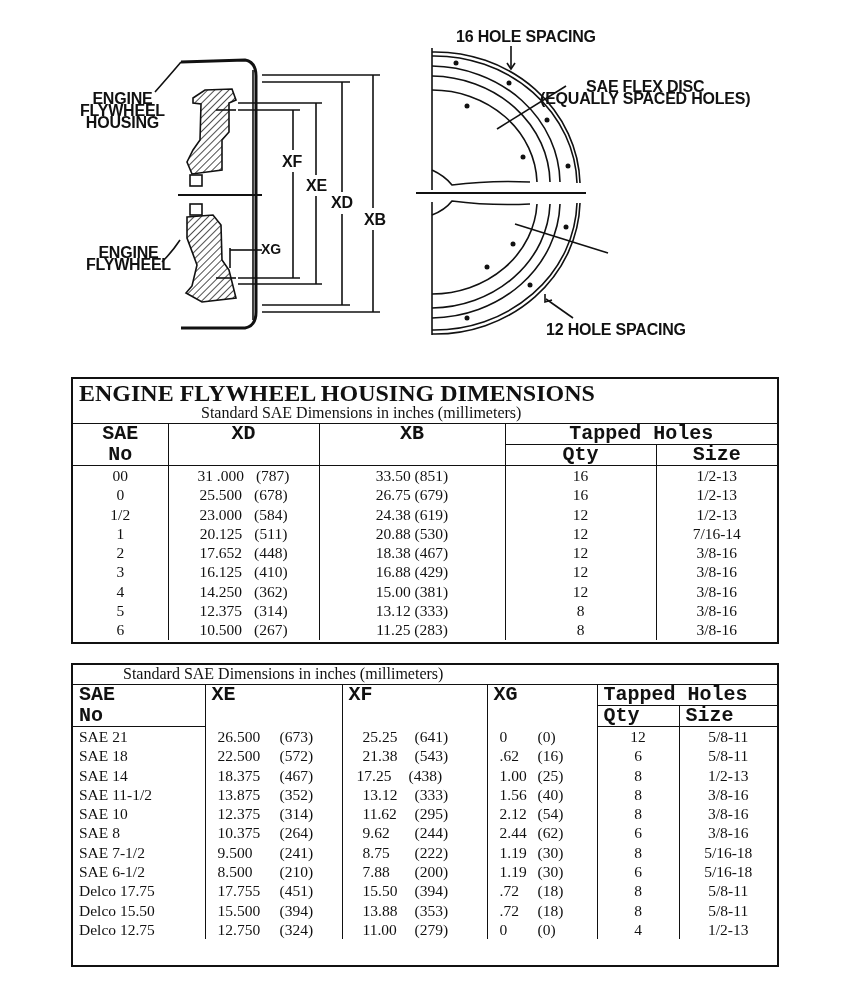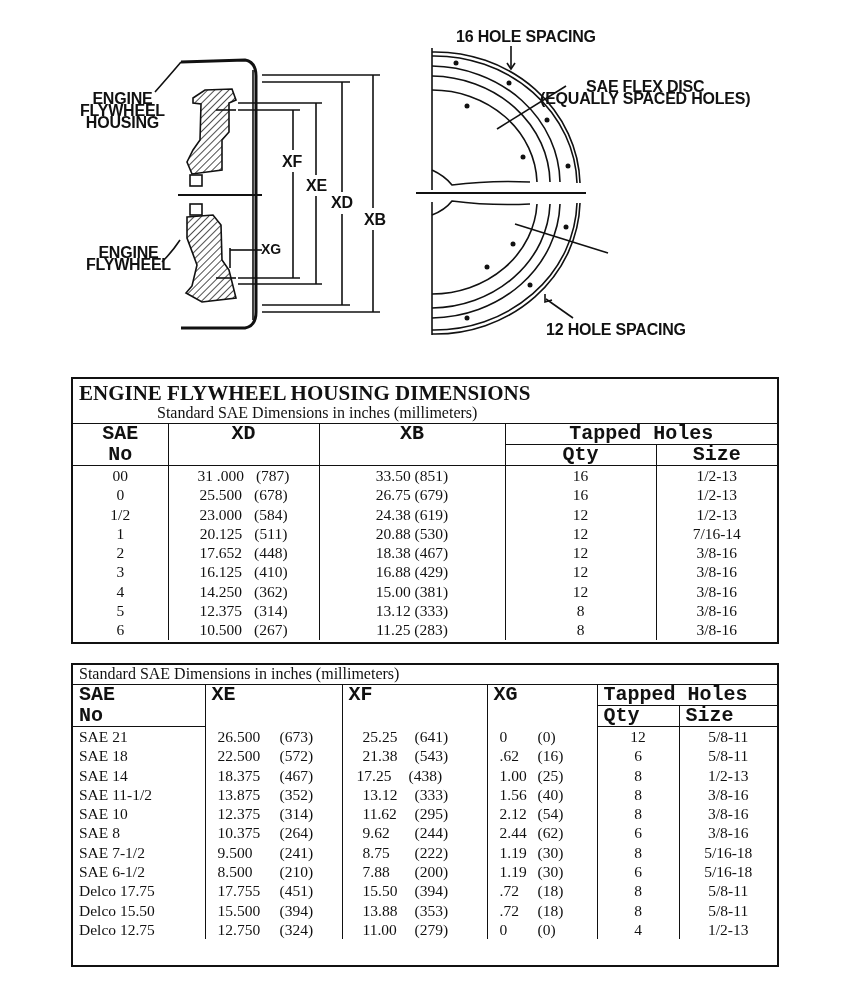--- a/index.html
+++ b/index.html
@@ -9,22 +9,22 @@
   
   .diagram { position: absolute; left: 0; top: 0; width: 850px; height: 360px; }
   .diagram svg { position: absolute; left: 0; top: 0; }
   .dlabel { position: absolute; font-family: "Liberation Sans", sans-serif; font-weight: bold;
             font-size: 16px; line-height: 12px; color: #111; white-space: nowrap; letter-spacing: -0.2px; }
   .dlabel.center { text-align: center; }
   .dlabel.big { font-size: 14px; }
 
   
   .tbl-wrap { position: absolute; left: 71px; width: 708px; border: 2px solid #111; box-sizing: border-box; }
-  .tbl-title { font-weight: bold; font-size: 21px; line-height: 22px; padding: 3px 0 0 6px; }
-  .tbl-sub { font-size: 16px; line-height: 17px; padding: 0 0 2px 0; }
+  .tbl-title { font-weight: bold; font-size: 24px; line-height: 22px; padding: 3px 0 0 6px; }
+  .tbl-sub { font-size: 16px; line-height: 17px; padding: 0 0 2px 0; margin-left: 44px; }
   table { border-collapse: collapse; width: 100%; font-size: 15.5px; }
   th { font-weight: bold; font-size: 20px; padding: 0; line-height: 20px; font-family: Liberation Mono, monospace; }
   td { padding: 0; line-height: 19.3px; vertical-align: top; }
   .b-top { border-top: 1.5px solid #111; }
   .b-left { border-left: 1.5px solid #111; }
   .c { text-align: center; }
   .l { text-align: left; padding-left: 6px; }
 
   .t1 { top: 377px; height: 267px; }
   .t1 .tbl-sub { padding-left: 84px; }

